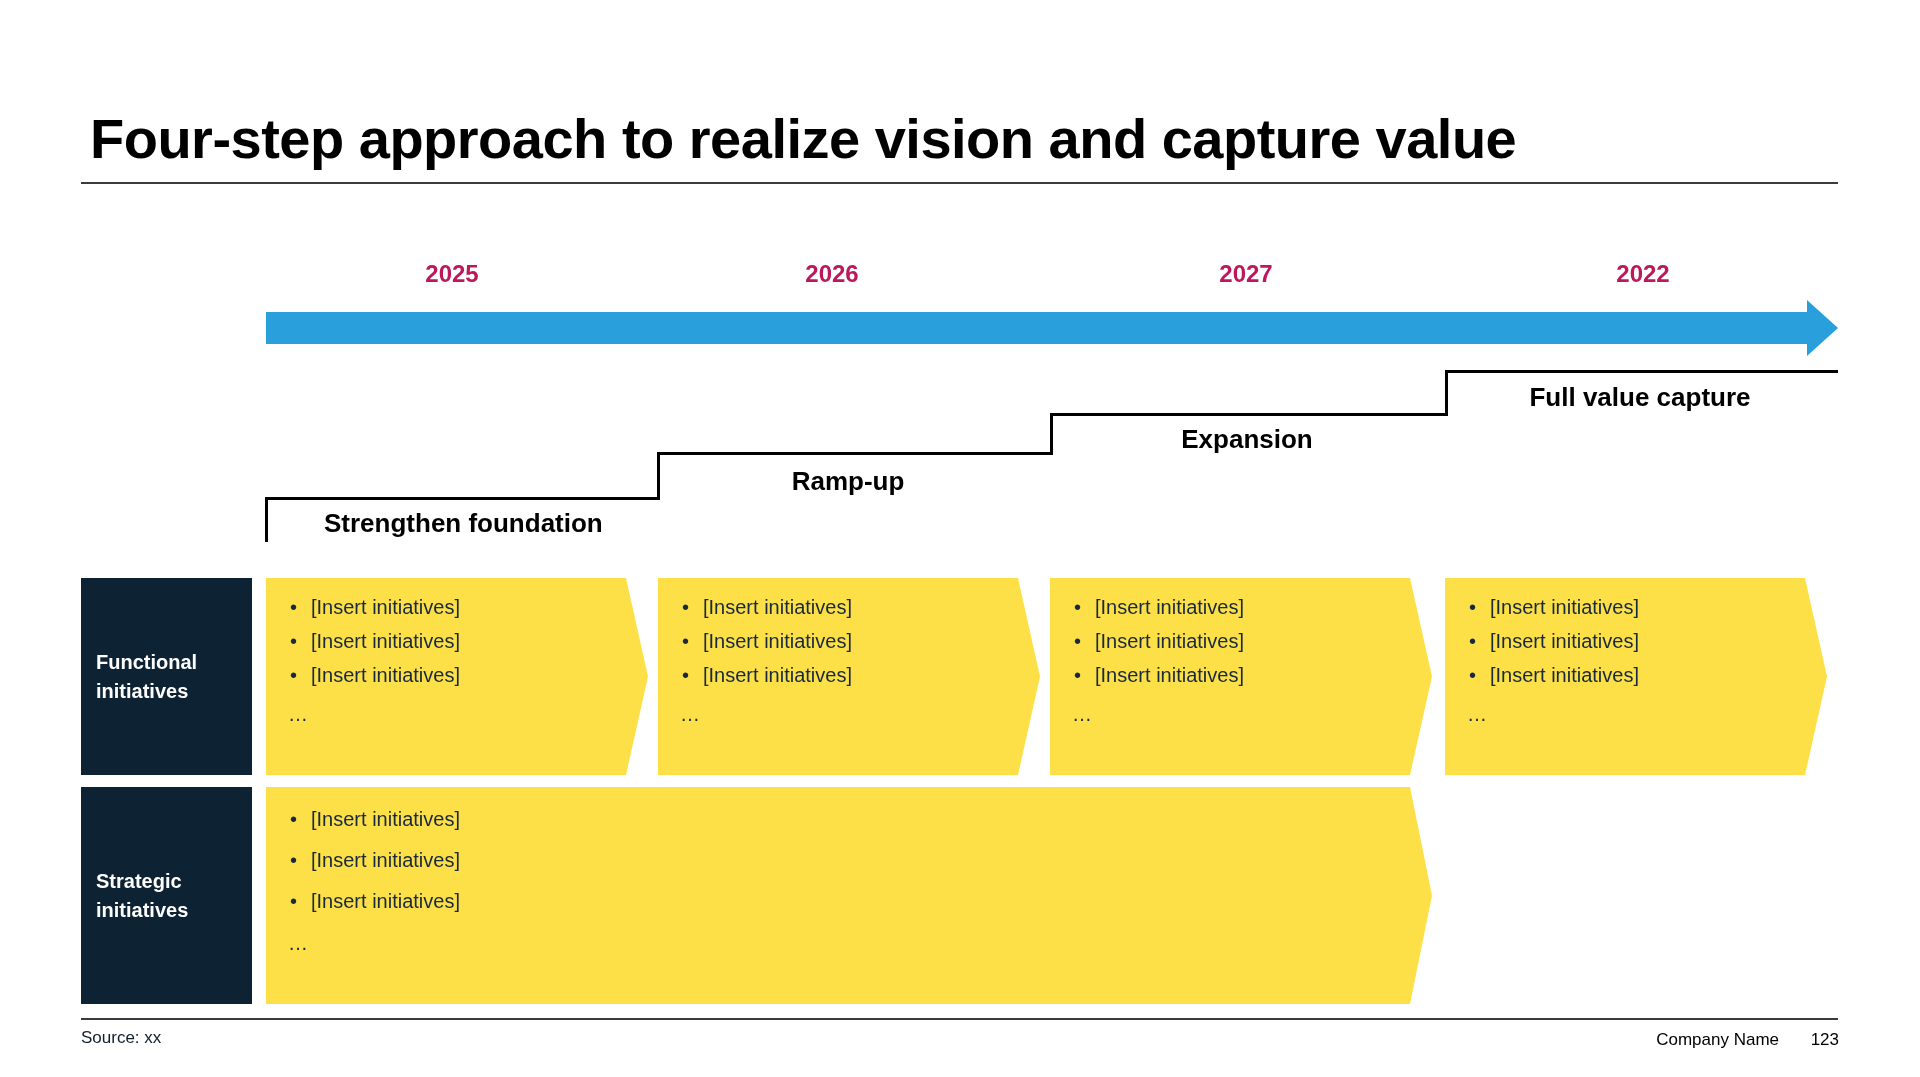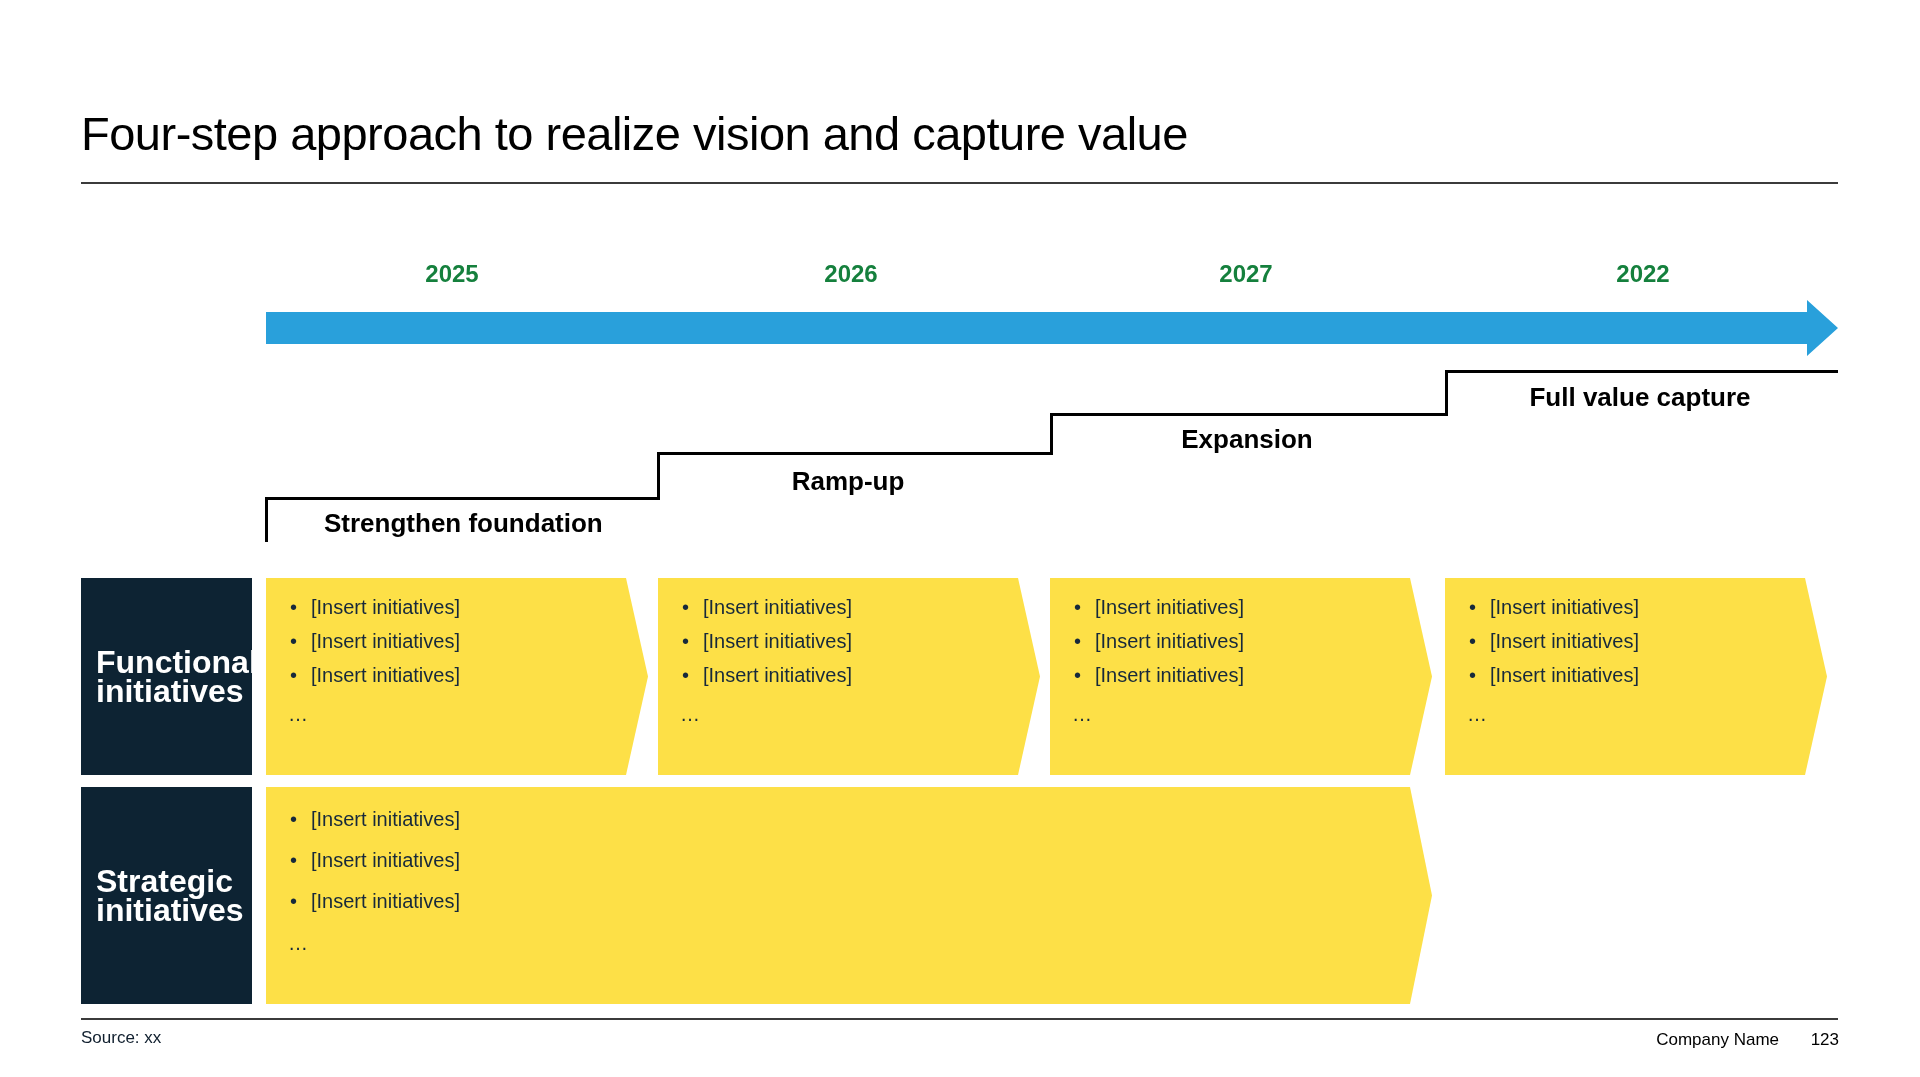--- a/index.html
+++ b/index.html
@@ -1,25 +1,25 @@
 <!DOCTYPE html>
 <html><head>
 <meta charset="utf-8">
 <style>
   html,body{margin:0;padding:0;background:#ffffff;}
   body{width:1920px;height:1077px;font-family:"Liberation Sans",sans-serif;}
   .slide{position:relative;width:1920px;height:1077px;background:#ffffff;overflow:hidden;}
 
   
-  .page-title{position:absolute;left:81px;top:106px;font-size:47px;font-weight:normal;color:#000;letter-spacing:-0.5px;white-space:nowrap;}
+  .page-title{position:absolute;left:90px;top:106px;font-size:56px;font-weight:bold;color:#000;letter-spacing:-0.5px;white-space:nowrap;}
   .rule-top{position:absolute;left:81px;top:182px;width:1757px;height:2px;background:#3b3b3b;}
 
   
-  .year{position:absolute;top:260px;width:160px;text-align:center;font-size:24px;font-weight:bold;color:#15803d;}
-  .year-1{left:372px;} .year-2{left:771px;} .year-3{left:1166px;} .year-4{left:1563px;}
+  .year{position:absolute;top:260px;width:160px;text-align:center;font-size:24px;font-weight:bold;color:#be185d;}
+  .year-1{left:372px;} .year-2{left:752px;} .year-3{left:1166px;} .year-4{left:1563px;}
 
   
   .arrow-blue{position:absolute;left:266px;top:300px;width:1572px;height:56px;background:#29a0db;
     clip-path:polygon(0 12px,1541px 12px,1541px 0,100% 50%,1541px 100%,1541px 44px,0 44px);}
 
   
   .stair{position:absolute;background:#000;}
   .sl-left {left:265px;top:497px;width:3px;height:45px;}
   .sl-1h   {left:265px;top:497px;width:395px;height:3px;}
   .sl-1v   {left:657px;top:452px;width:3px;height:48px;}
@@ -30,21 +30,21 @@
   .sl-4h   {left:1445px;top:370px;width:393px;height:3px;}
 
   .step-label{position:absolute;font-size:26px;font-weight:bold;color:#000;white-space:nowrap;}
   .step-1{left:305px;top:508px;margin-left:19px;}
   .step-2{left:698px;top:466px;width:300px;text-align:center;}
   .step-3{left:1097px;top:424px;width:300px;text-align:center;}
   .step-4{left:1465px;top:382px;width:350px;text-align:center;}
 
   
   .row-label{position:absolute;left:81px;width:171px;background:#0d2333;color:#fff;font-weight:bold;
-    font-size:32px;line-height:29px;display:flex;align-items:center;box-sizing:border-box;
+    font-size:20px;line-height:29px;display:flex;align-items:center;box-sizing:border-box;
     padding-left:15px;padding-right:12px;}
   .row-functional{top:578px;height:197px;}
   .row-strategic{top:787px;height:217px;}
 
   
   .gray-box{position:absolute;background:#fde047;box-sizing:border-box;
     clip-path:polygon(0 0,calc(100% - 22px) 0,100% 50%,calc(100% - 22px) 100%,0 100%);}
   .fbox{top:578px;height:197px;width:382px;}
   .fb1{left:266px;} .fb2{left:658px;} .fb3{left:1050px;} .fb4{left:1445px;}
   .sbox{left:266px;top:787px;height:217px;width:1166px;}

